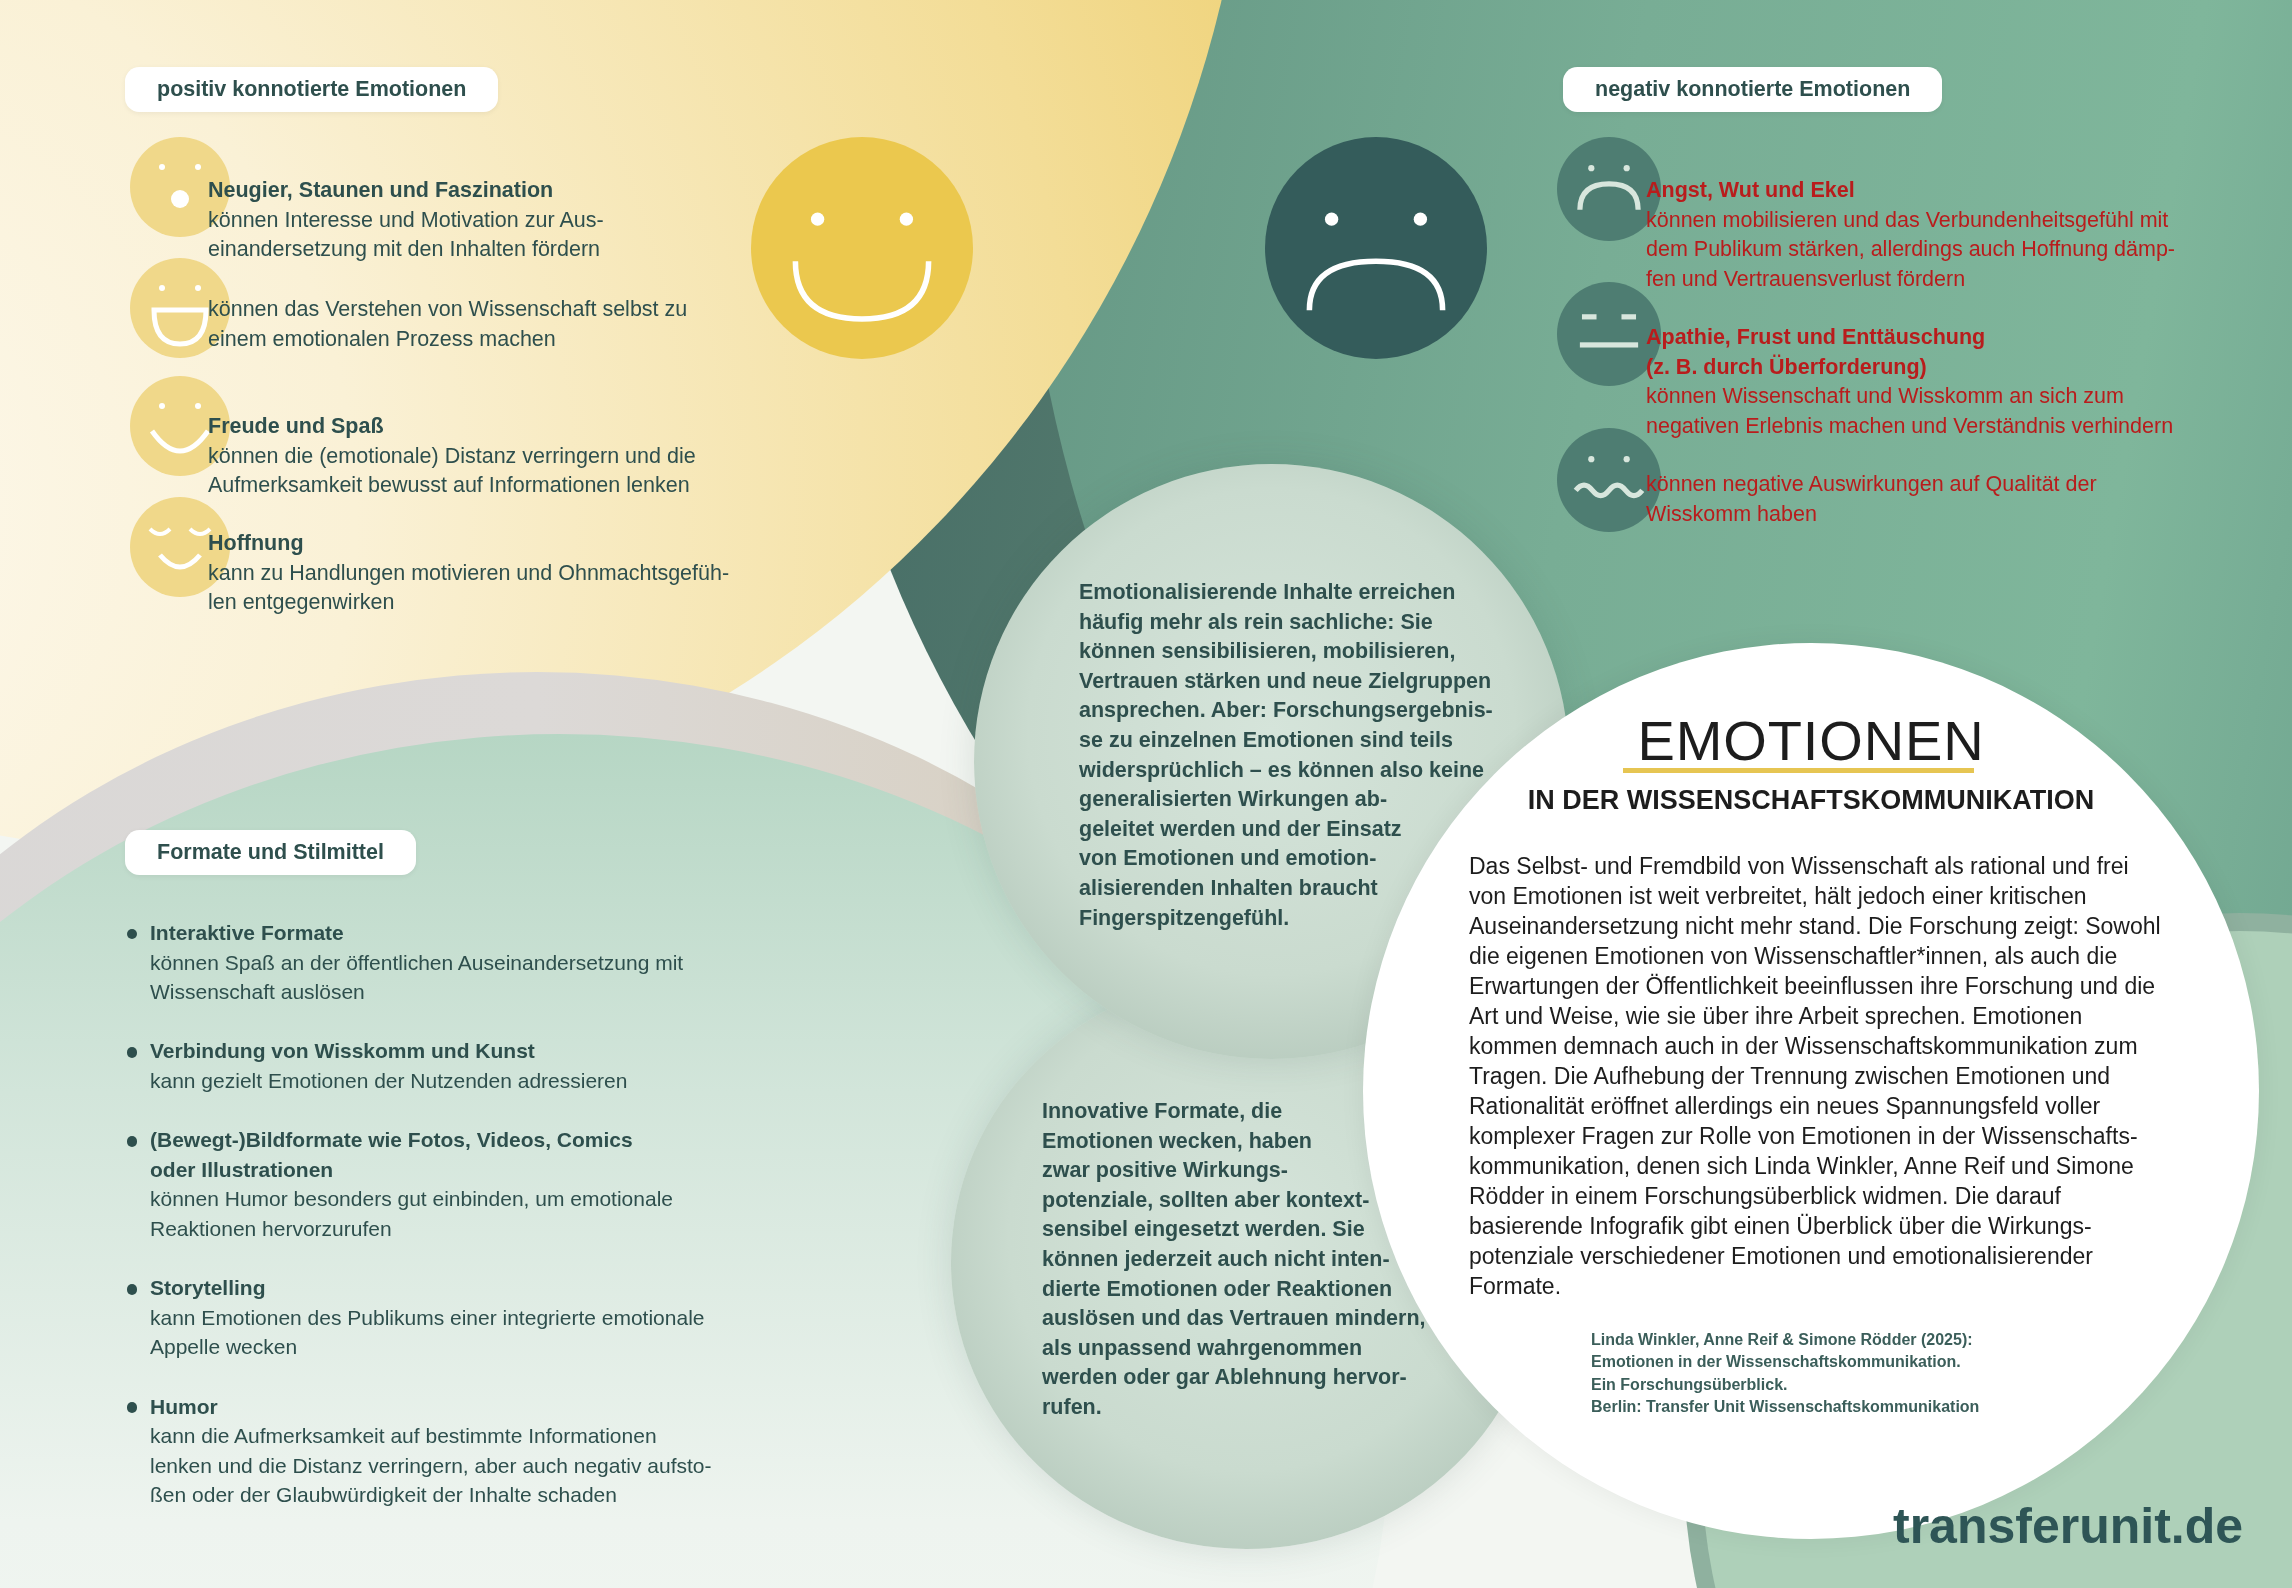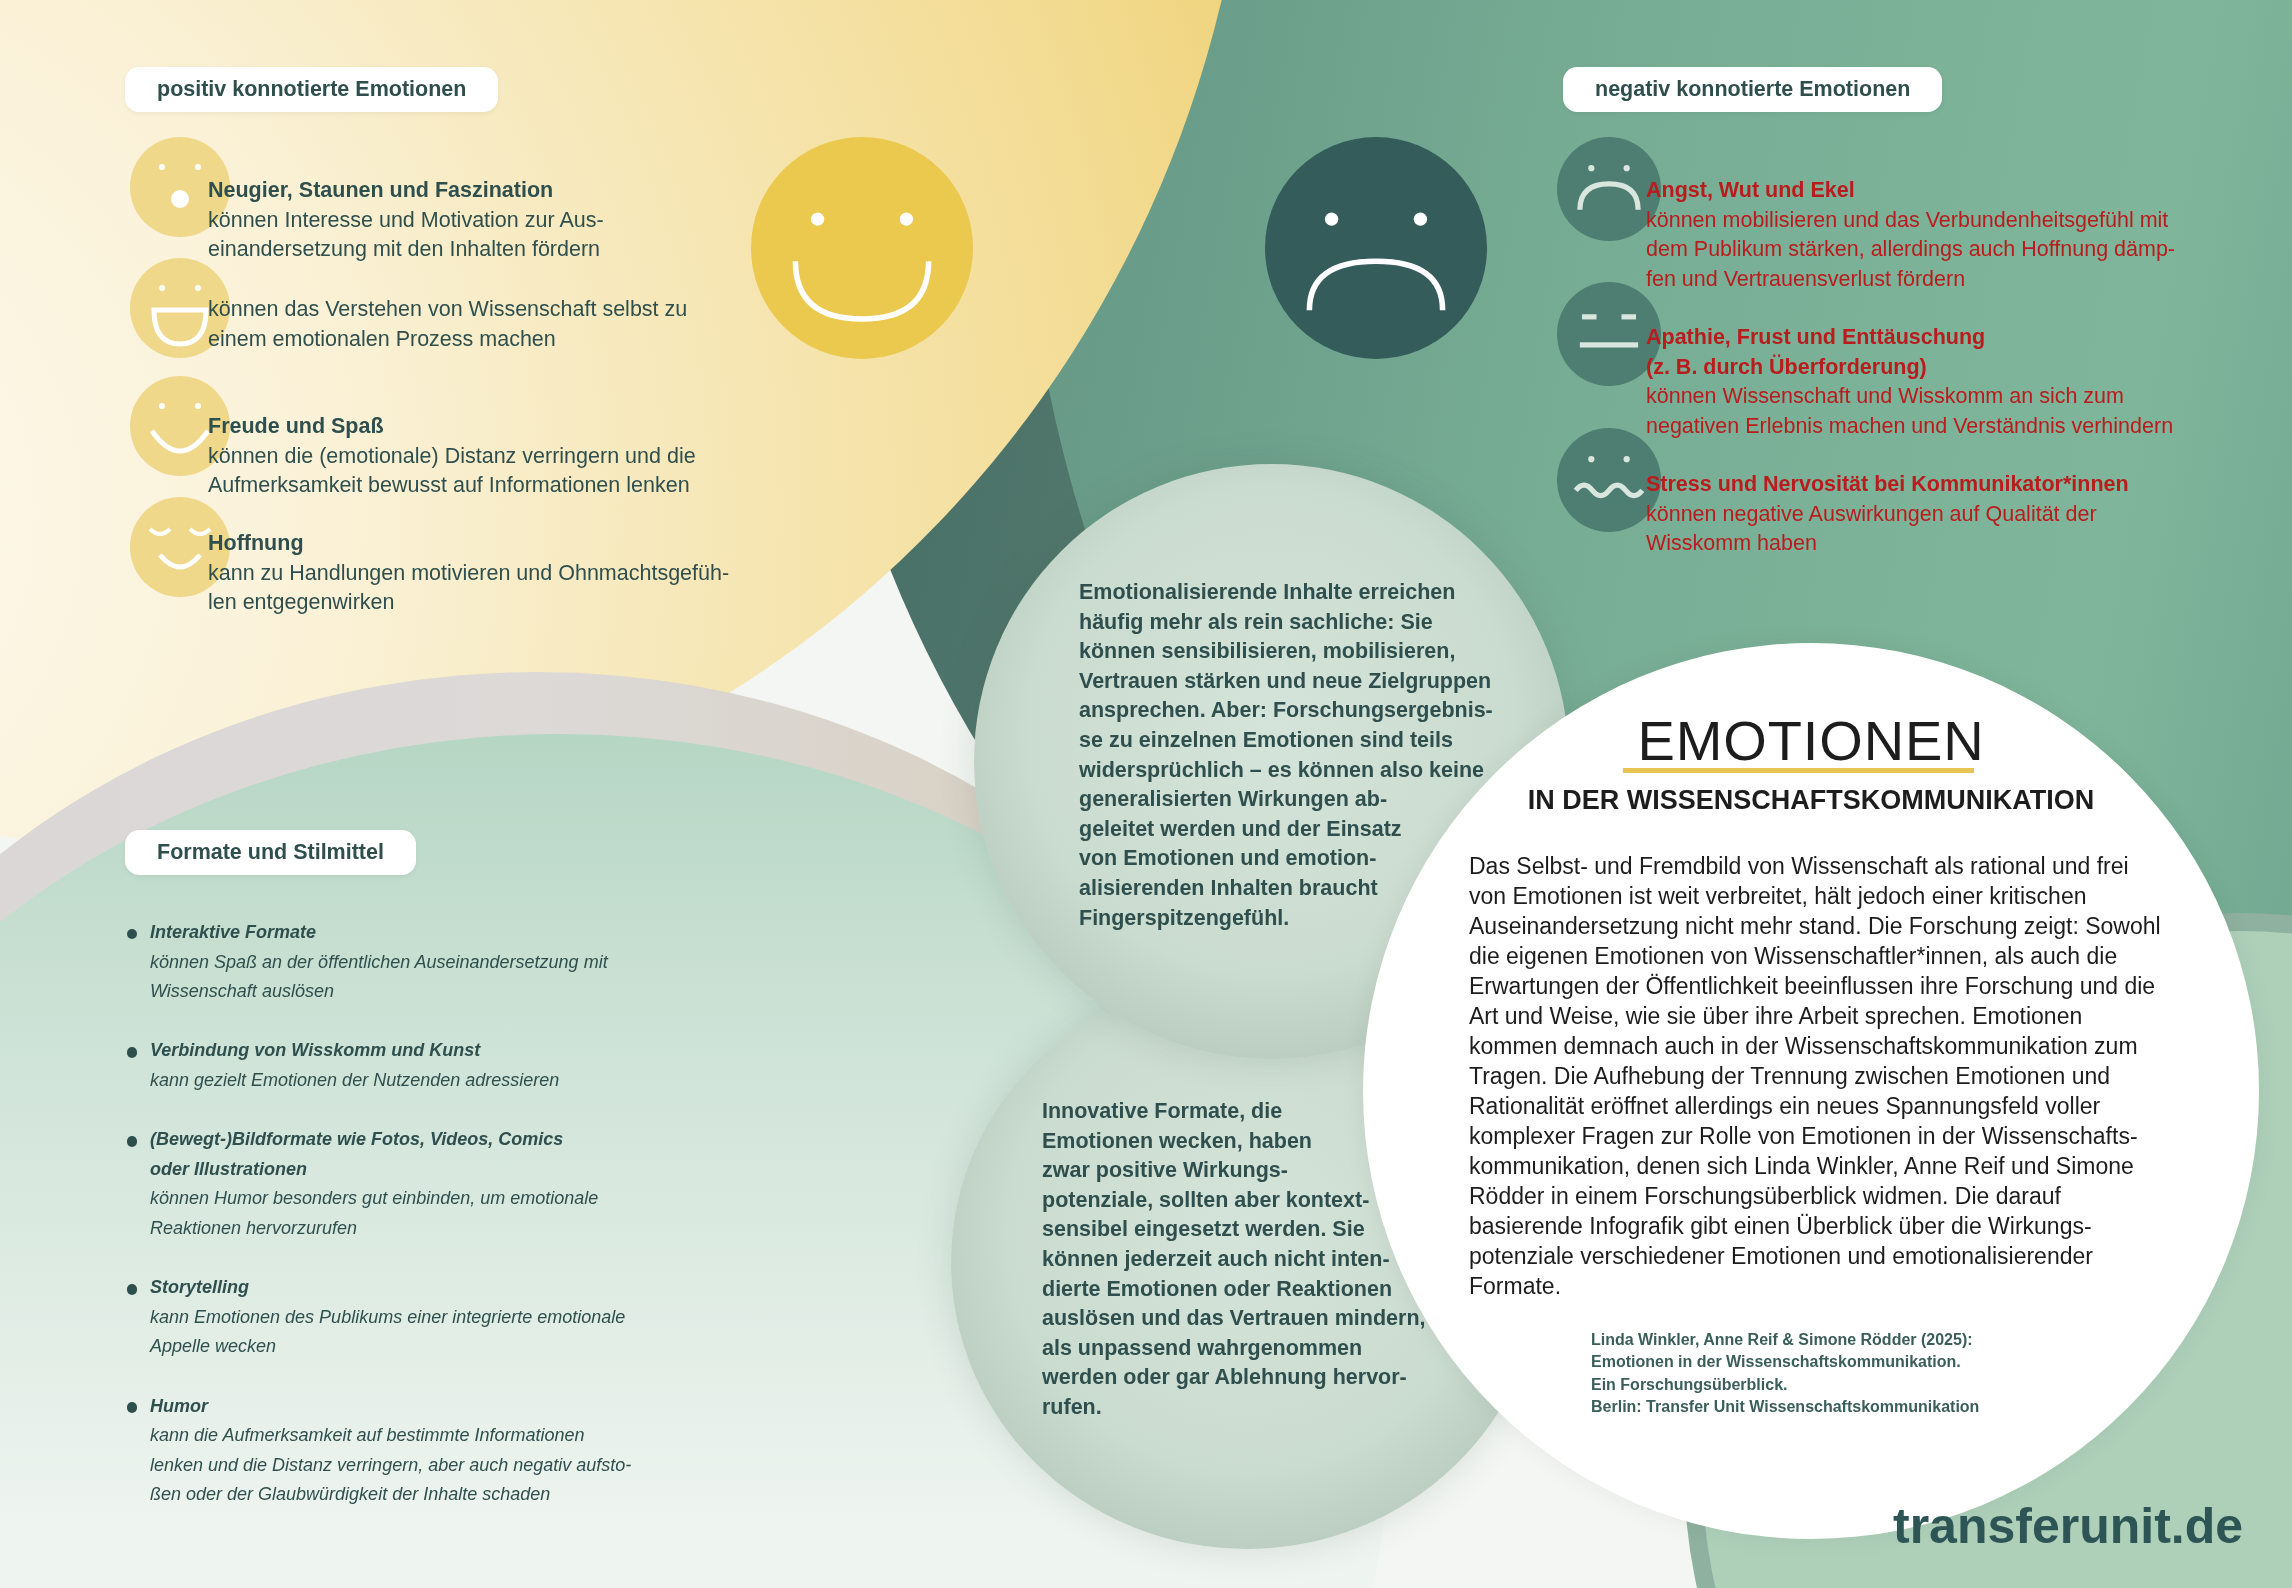--- a/index.html
+++ b/index.html
@@ -110,23 +110,22 @@
     position: absolute; left: 1591px; top: 1329px; width: 537px;
     font-size: 16px; line-height: 22.4px; font-weight: bold; color: #3b5e5a; white-space: pre-line;
   }
   #brand {
     position: absolute; left: 1893px; top: 1497px;
     font-size: 50px; font-weight: bold; color: #2e5556;
   }
 
   .bullet-list { position: absolute; left: 125px; top: 918px; width: 645px; list-style: none; }
   .bullet-list li {
-    position: relative; padding-left: 25px; font-size: 18px; line-height: 29.6px; color: #2e4f4d;
+    position: relative; padding-left: 25px; font-size: 21px; line-height: 29.6px; color: #2e4f4d;
     margin-bottom: 29.6px;
-    font-style: italic;
   }
   .bullet-list li .dot {
     position: absolute; left: 1.8px; top: 10.7px; width: 10.7px; height: 10.7px; border-radius: 50%; background: #2e4f4d;
   }
   .bullet-list li .title { font-weight: bold; display: block; white-space: pre-line; }
   .bullet-list li .desc { display: block; white-space: pre-line; }
 </style>
 </head>
 <body>
 
@@ -248,21 +247,20 @@
 dem Publikum stärken, allerdings auch Hoffnung dämp-
 fen und Vertrauensverlust fördern</span>
 </div>
 <div class="item light" style="left:1646px; top:323px; width:627px;">
   <span class="title">Apathie, Frust und Enttäuschung
 (z. B. durch Überforderung)</span>
   <span class="desc">können Wissenschaft und Wisskomm an sich zum
 negativen Erlebnis machen und Verständnis verhindern</span>
 </div>
 <div class="item light" style="left:1646px; top:470px; width:627px;">
-  <span class="title">Stress und Nervosität bei Kommunikator*innen</span>
   <span class="desc">können negative Auswirkungen auf Qualität der
 Wisskomm haben</span>
 </div>
 
 <div class="pill" style="left:125px; top:830px;">
   <span>Formate und Stilmittel</span>
 </div>
 
 <ul class="bullet-list">
   <li>

